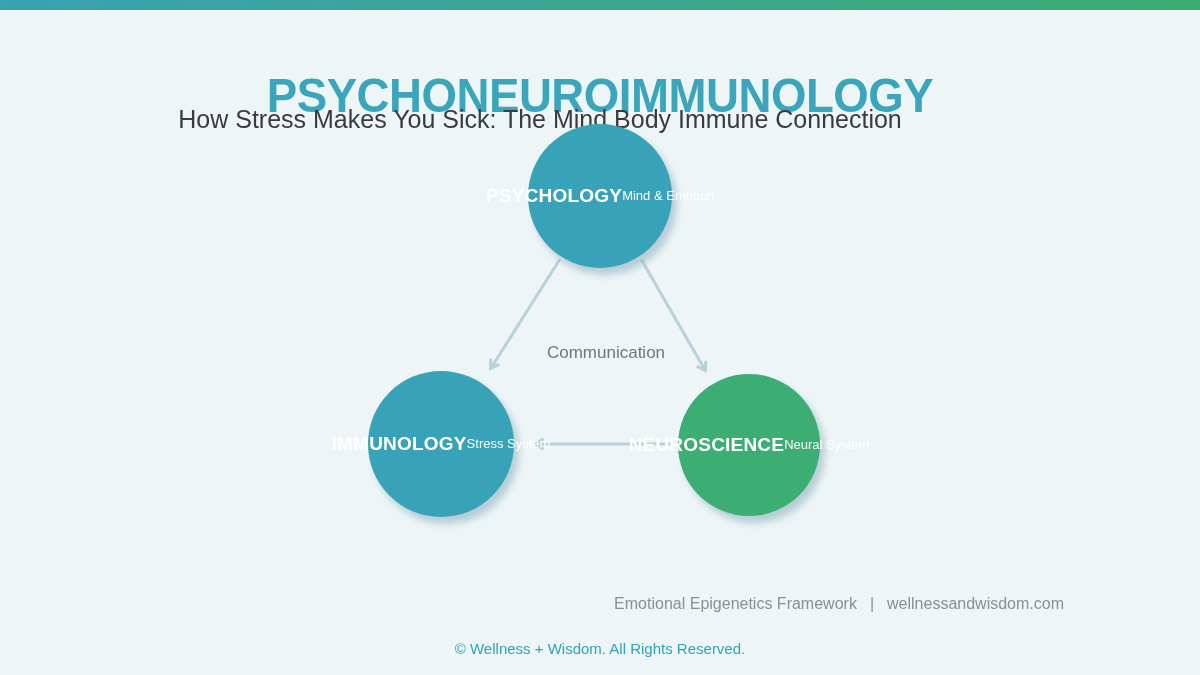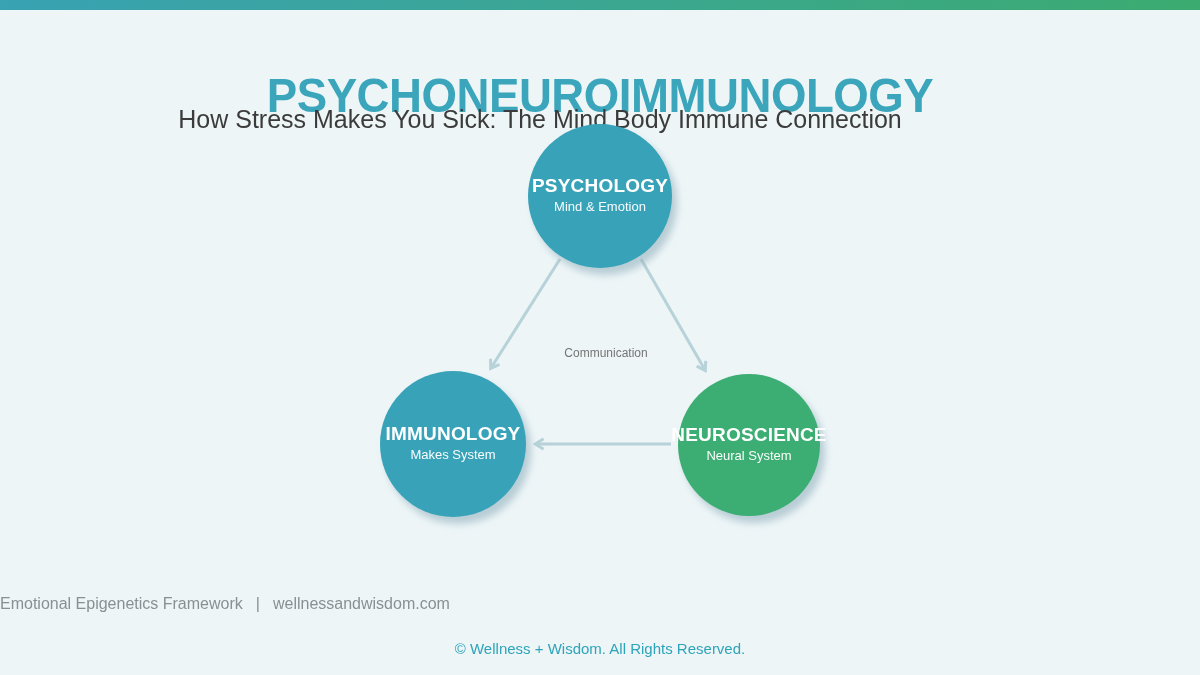--- a/index.html
+++ b/index.html
@@ -37,48 +37,48 @@
     position: absolute; left: 0; top: 0;
     width: 1200px; height: 675px;
     z-index: 1;
     pointer-events: none;
   }
   .arrows-layer line { stroke: var(--arrow, #b7d2d8); stroke-width: 3; }
   #chev path { stroke: var(--arrow, #b7d2d8); stroke-width: 2.6; fill: none; }
   .node {
     position: absolute;
     border-radius: 50%;
-    display: flex; flex-direction: column;
+    display: flex; flex-direction: row;
     align-items: center; justify-content: center;
     z-index: 2;
     box-shadow: 5px 7px 7px rgba(148, 178, 190, 0.6);
     color: #ffffff;
     text-align: center;
   }
   .node .node-label {
     font-weight: bold; font-size: 19px; line-height: 22px;
     letter-spacing: 0.2px; white-space: nowrap;
   }
   .node .node-sublabel {
     font-size: 13px; line-height: 20px; white-space: nowrap;
     color: rgba(255,255,255,0.97);
   }
   .node-psychology { left: 528px; top: 124px; width: 144px; height: 144px; background: var(--node-teal, #38a3b8); }
-  .node-immunology { left: 380px; top: 371px; width: 146px; height: 146px; background: var(--node-teal, #38a3b8); }
+  .node-immunology { left: 368px; top: 371px; width: 146px; height: 146px; background: var(--node-teal, #38a3b8); }
   .node-neuroscience { left: 678px; top: 374px; width: 142px; height: 142px; background: var(--node-green, #3cae73); }
   .center-label {
     position: absolute; top: 342px; left: 0;
     width: 1200px; text-align: center;
     z-index: 3;
   }
   .center-label .line1 { font-size: 18px; line-height: 22px; color: var(--center-accent, #3aa9bd); }
-  .center-label .line2 { font-size: 12px; line-height: 22px; color: var(--center-muted, #757575); margin-left: 12px; }
+  .center-label .line2 { font-size: 17px; line-height: 22px; color: var(--center-muted, #757575); margin-left: 12px; }
   .footer-line {
     position: absolute; top: 594px; left: 0;
-    width: 1064px; text-align: left;
+    width: 1064px; text-align: right;
     font-size: 16px; line-height: 20px;
     color: var(--footer-text, #8a8f92);
   }
   .footer-line .sep { margin: 0 13px; }
   .copyright {
     position: absolute; top: 640px; left: 0;
     width: 1200px; text-align: center;
     font-size: 15px; line-height: 18px; font-weight: normal;
     color: var(--copyright, #2ea4ba);
   }
@@ -102,21 +102,21 @@
   <line x1="671" y1="444" x2="536" y2="444" marker-end="url(#chev)"></line>
 </svg>
 
 <div class="node node-psychology">
   <div class="node-label">PSYCHOLOGY</div>
   <div class="node-sublabel">Mind &amp; Emotion</div>
 </div>
 
 <div class="node node-immunology">
   <div class="node-label">IMMUNOLOGY</div>
-  <div class="node-sublabel">Makes System</div>
+  <div class="node-sublabel">Stress System</div>
 </div>
 
 <div class="node node-neuroscience">
   <div class="node-label">NEUROSCIENCE</div>
   <div class="node-sublabel">Neural System</div>
 </div>
 
 <div class="center-label">
   <div class="line2">Communication</div>
 </div>

